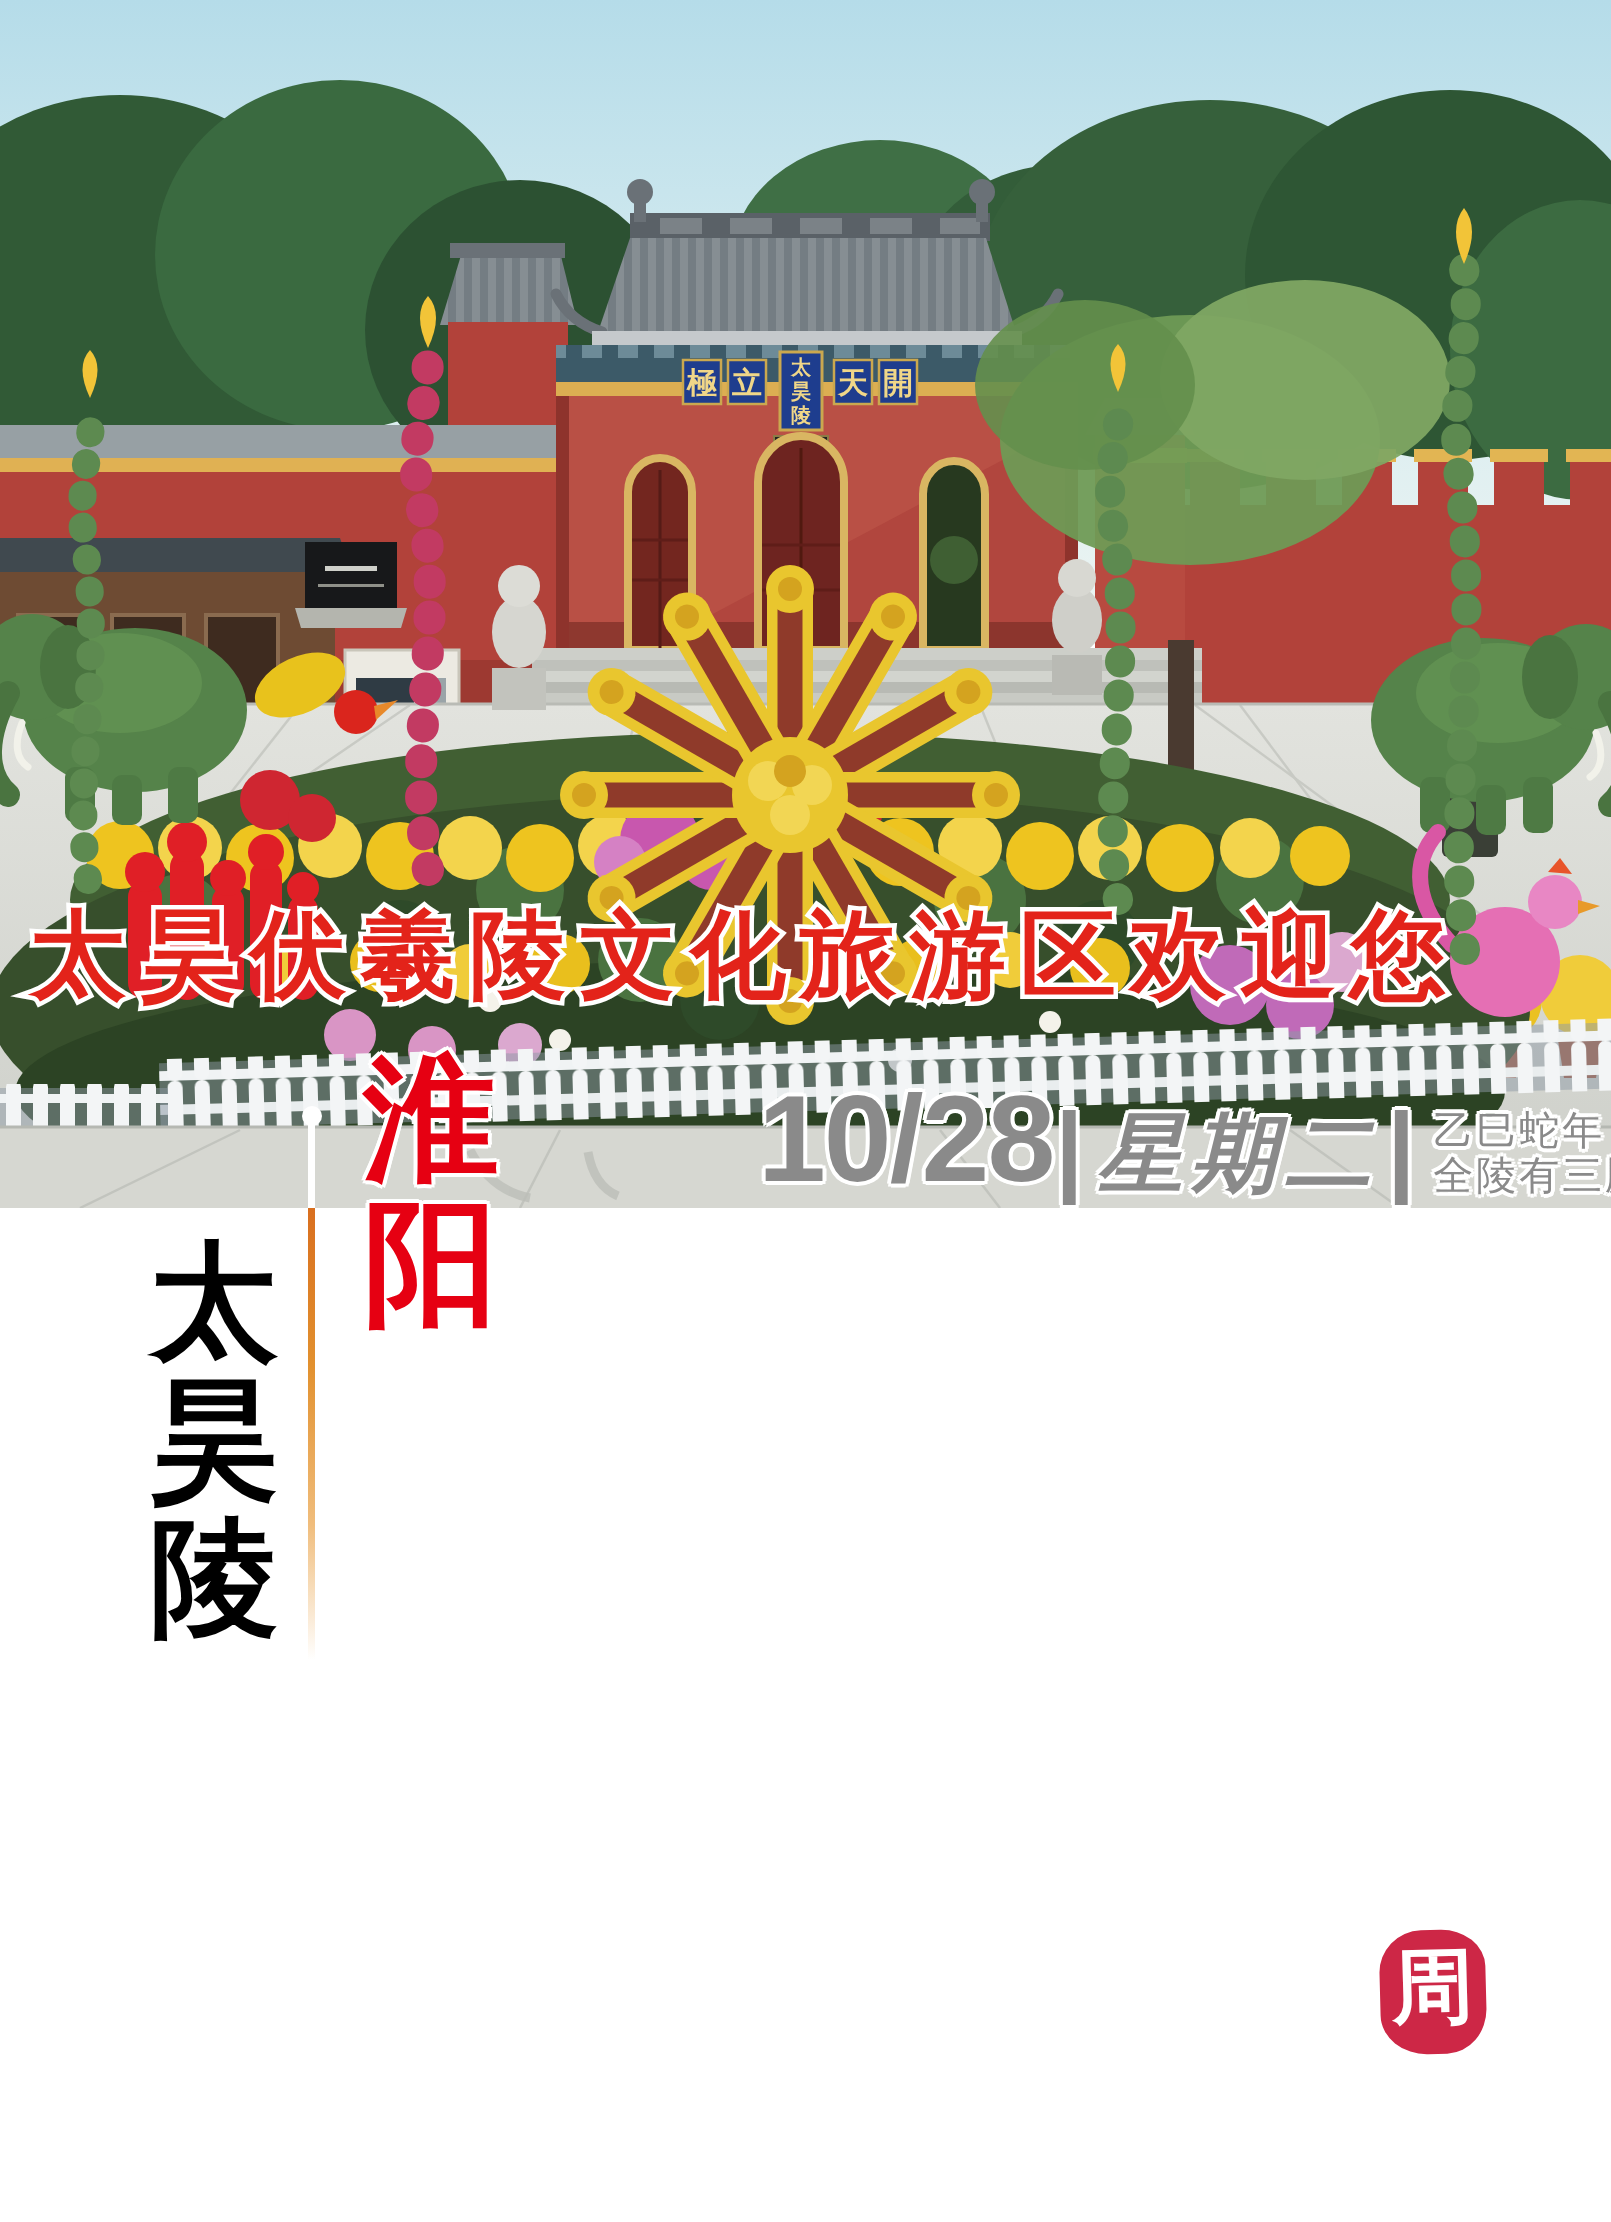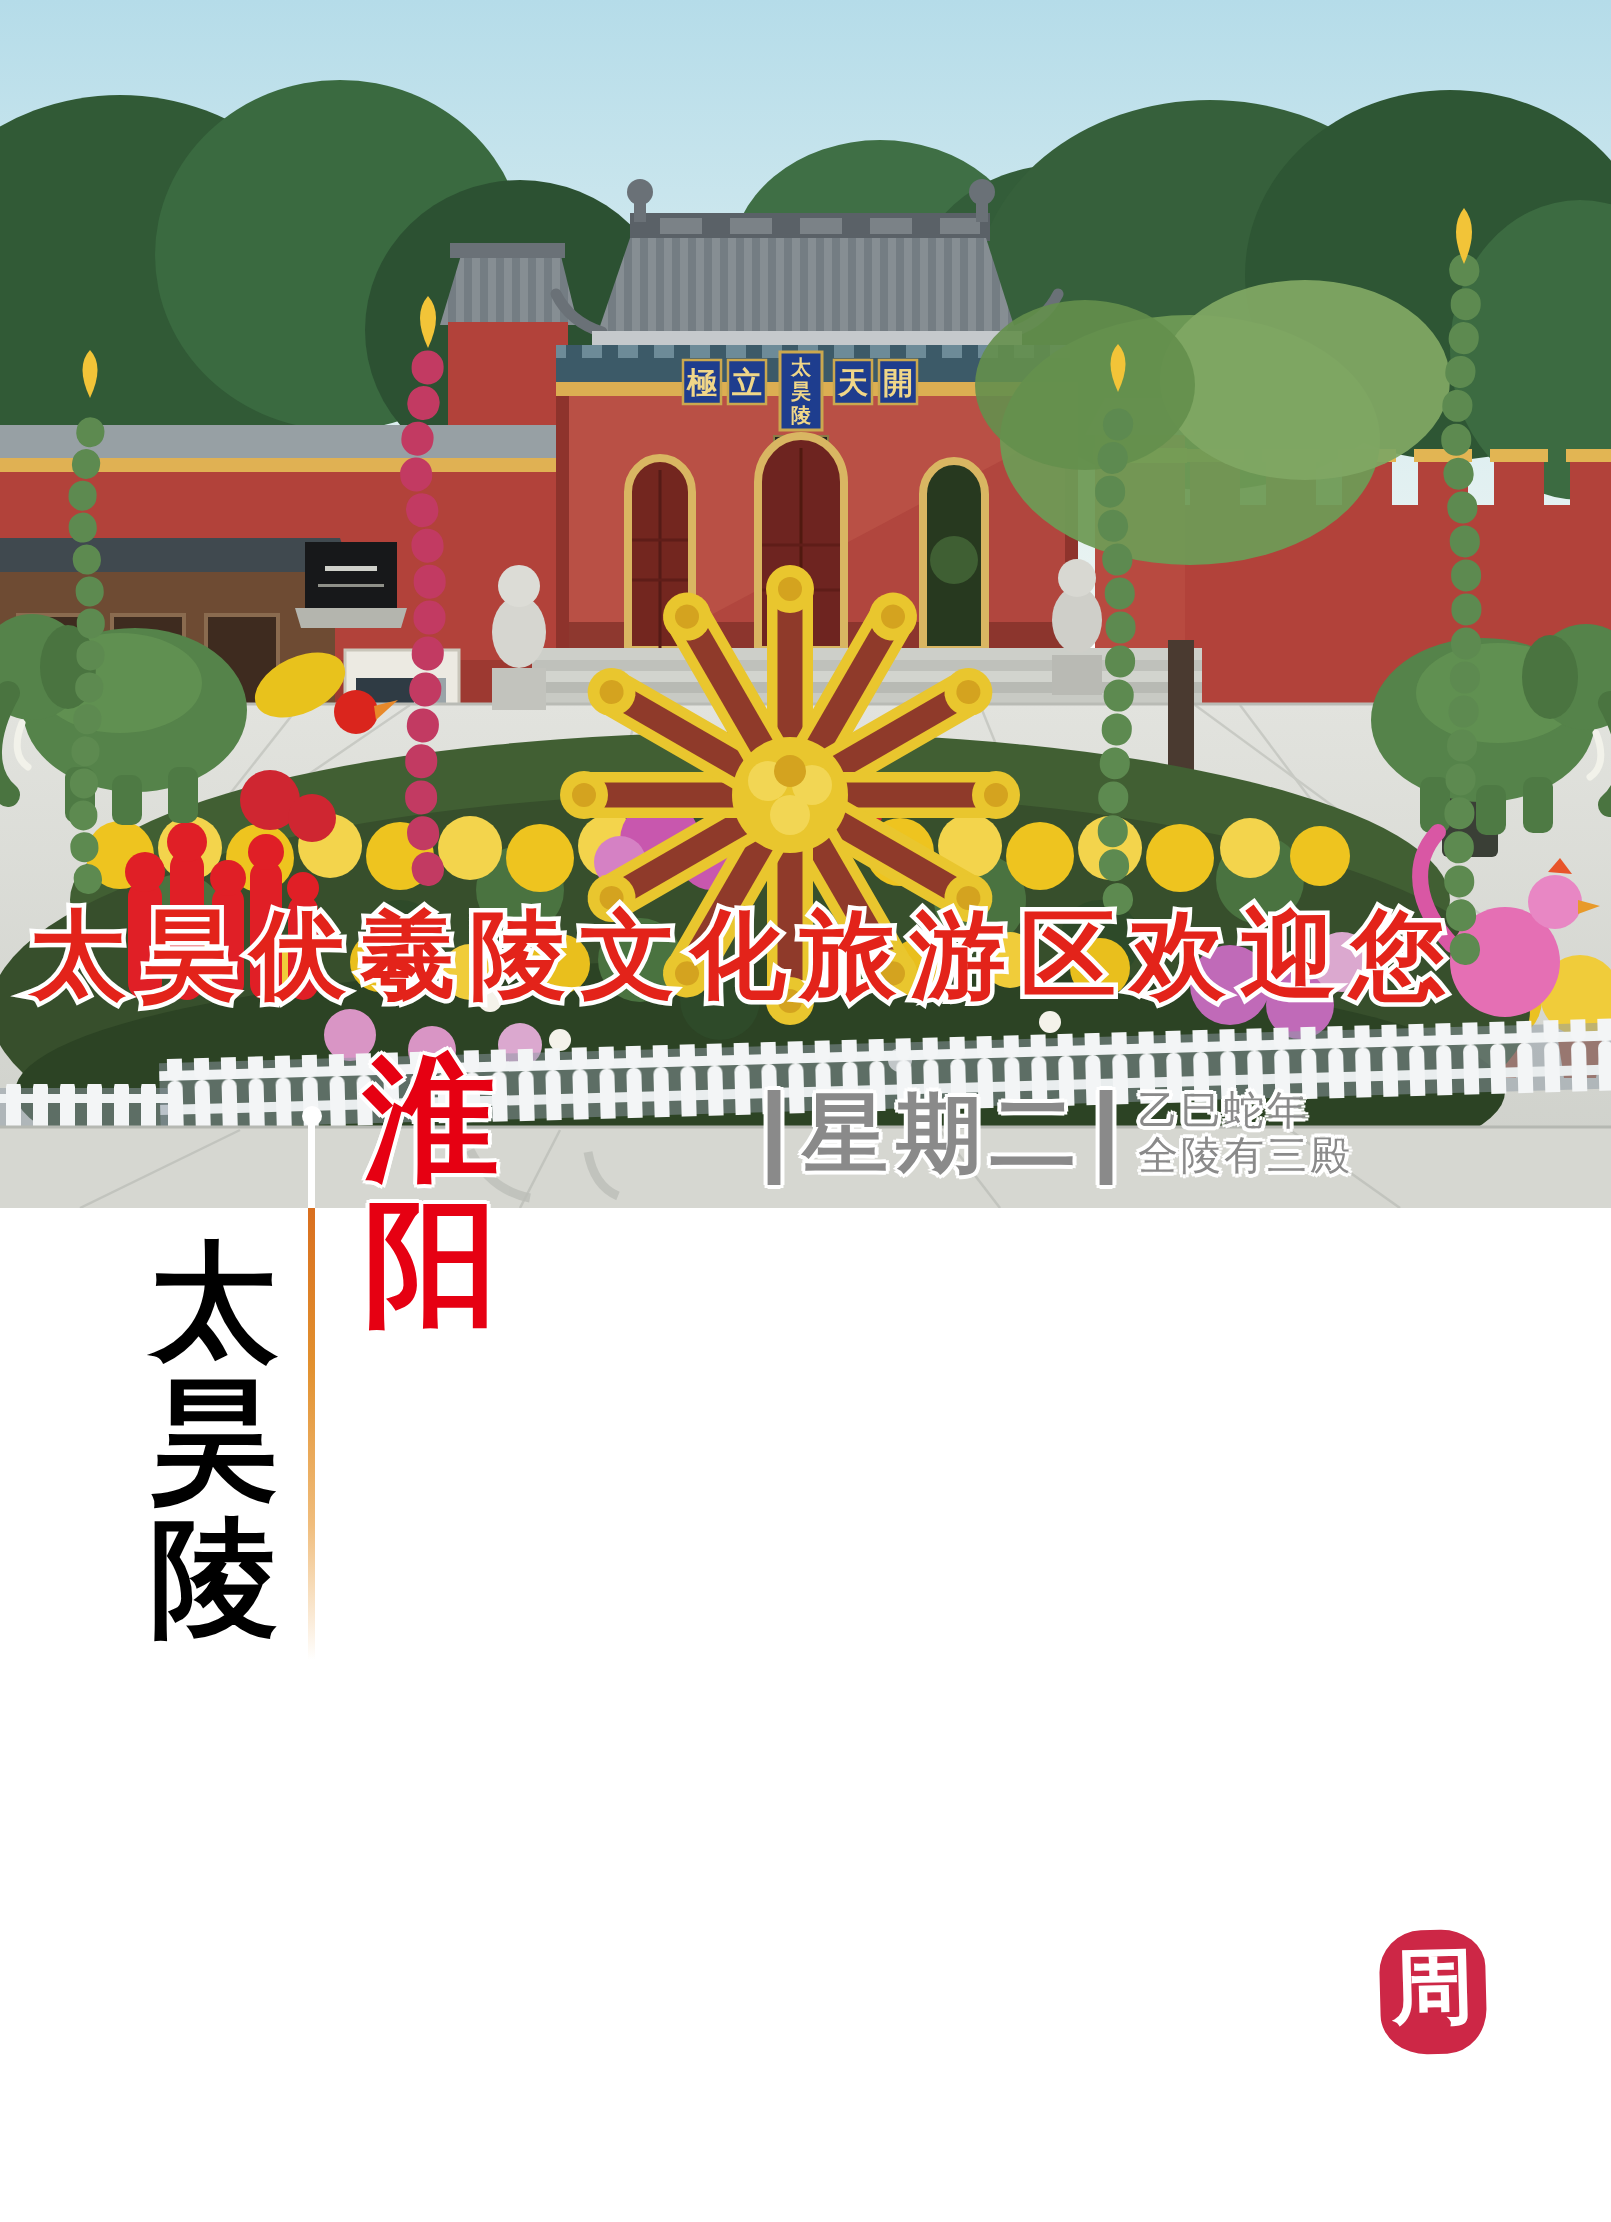--- a/index.html
+++ b/index.html
@@ -5,21 +5,21 @@
   html,body{margin:0;padding:0;background:#fff;}
   .poster{position:relative;width:1611px;height:2222px;background:#fff;overflow:hidden;
           font-family:"Liberation Sans","DejaVu Sans",sans-serif;}
   .photo{position:absolute;left:0;top:0;width:1611px;height:1208px;display:block;}
   .outline-w{text-shadow:-4px 0 0 #fff,4px 0 0 #fff,0 -4px 0 #fff,0 4px 0 #fff,
              -3px -3px 0 #fff,3px 3px 0 #fff,-3px 3px 0 #fff,3px -3px 0 #fff;}
   .date-block{position:absolute;left:758px;top:1078px;display:flex;align-items:flex-end;
               color:#8a8a8a;font-weight:bold;white-space:nowrap;z-index:6;}
   .date-num{font-size:122px;line-height:1;letter-spacing:-2px;}
   .date-bar{font-size:100px;line-height:1;margin:0 4px 2px 2px;font-weight:bold;}
-  .date-week{font-size:86px;line-height:1;margin:12px 6px 4px 10px;letter-spacing:8px;}
+  .date-week{font-size:86px;line-height:1;margin:12px 6px 4px 10px;letter-spacing:8px;font-style:italic;}
   .lunar{margin:0 0 2px 14px;font-size:40px;line-height:45px;letter-spacing:3px;font-weight:400;}
   .divider-dot{position:absolute;left:302px;top:1106px;width:20px;height:20px;border-radius:50%;
                background:#fff;z-index:5;}
   .divider-white{position:absolute;left:308px;top:1120px;width:7px;height:88px;background:#fff;z-index:5;}
   .divider-orange{position:absolute;left:308px;top:1208px;width:7px;height:452px;z-index:5;
      background:linear-gradient(180deg,#d96f1f 0%,#e2912f 35%,#f0bd7c 70%,rgba(247,227,203,0) 100%);}
   .loc-vert{position:absolute;left:358px;top:1048px;width:146px;z-index:6;text-align:center;
             font-family:"Liberation Serif","DejaVu Serif",serif;font-weight:900;
             font-size:136px;line-height:144px;color:#e60012;}
   .title-vert{position:absolute;left:138px;top:1234px;width:152px;text-align:center;
@@ -424,20 +424,21 @@
           <line x1="1400" y1="1208" x2="1290" y2="1130"></line>
       </g>
       <g stroke="#bdbfb9" stroke-width="9" fill="none" opacity="0.8">
         <path d="M470,1150 q20,40 60,48"></path>
           <path d="M588,1152 q6,34 30,44"></path>
       </g>
     </g>
   </svg>
 
   <div class="date-block outline-w">
+    <span class="date-num">10/28</span>
     <span class="date-bar">|</span>
     <span class="date-week">星期二</span>
     <span class="date-bar">|</span>
     <span class="lunar">
       <span style="display:block;">乙巳蛇年</span>
       <span style="display:block;">全陵有三殿</span>
     </span>
   </div>
 
   <div class="divider-dot"></div>

